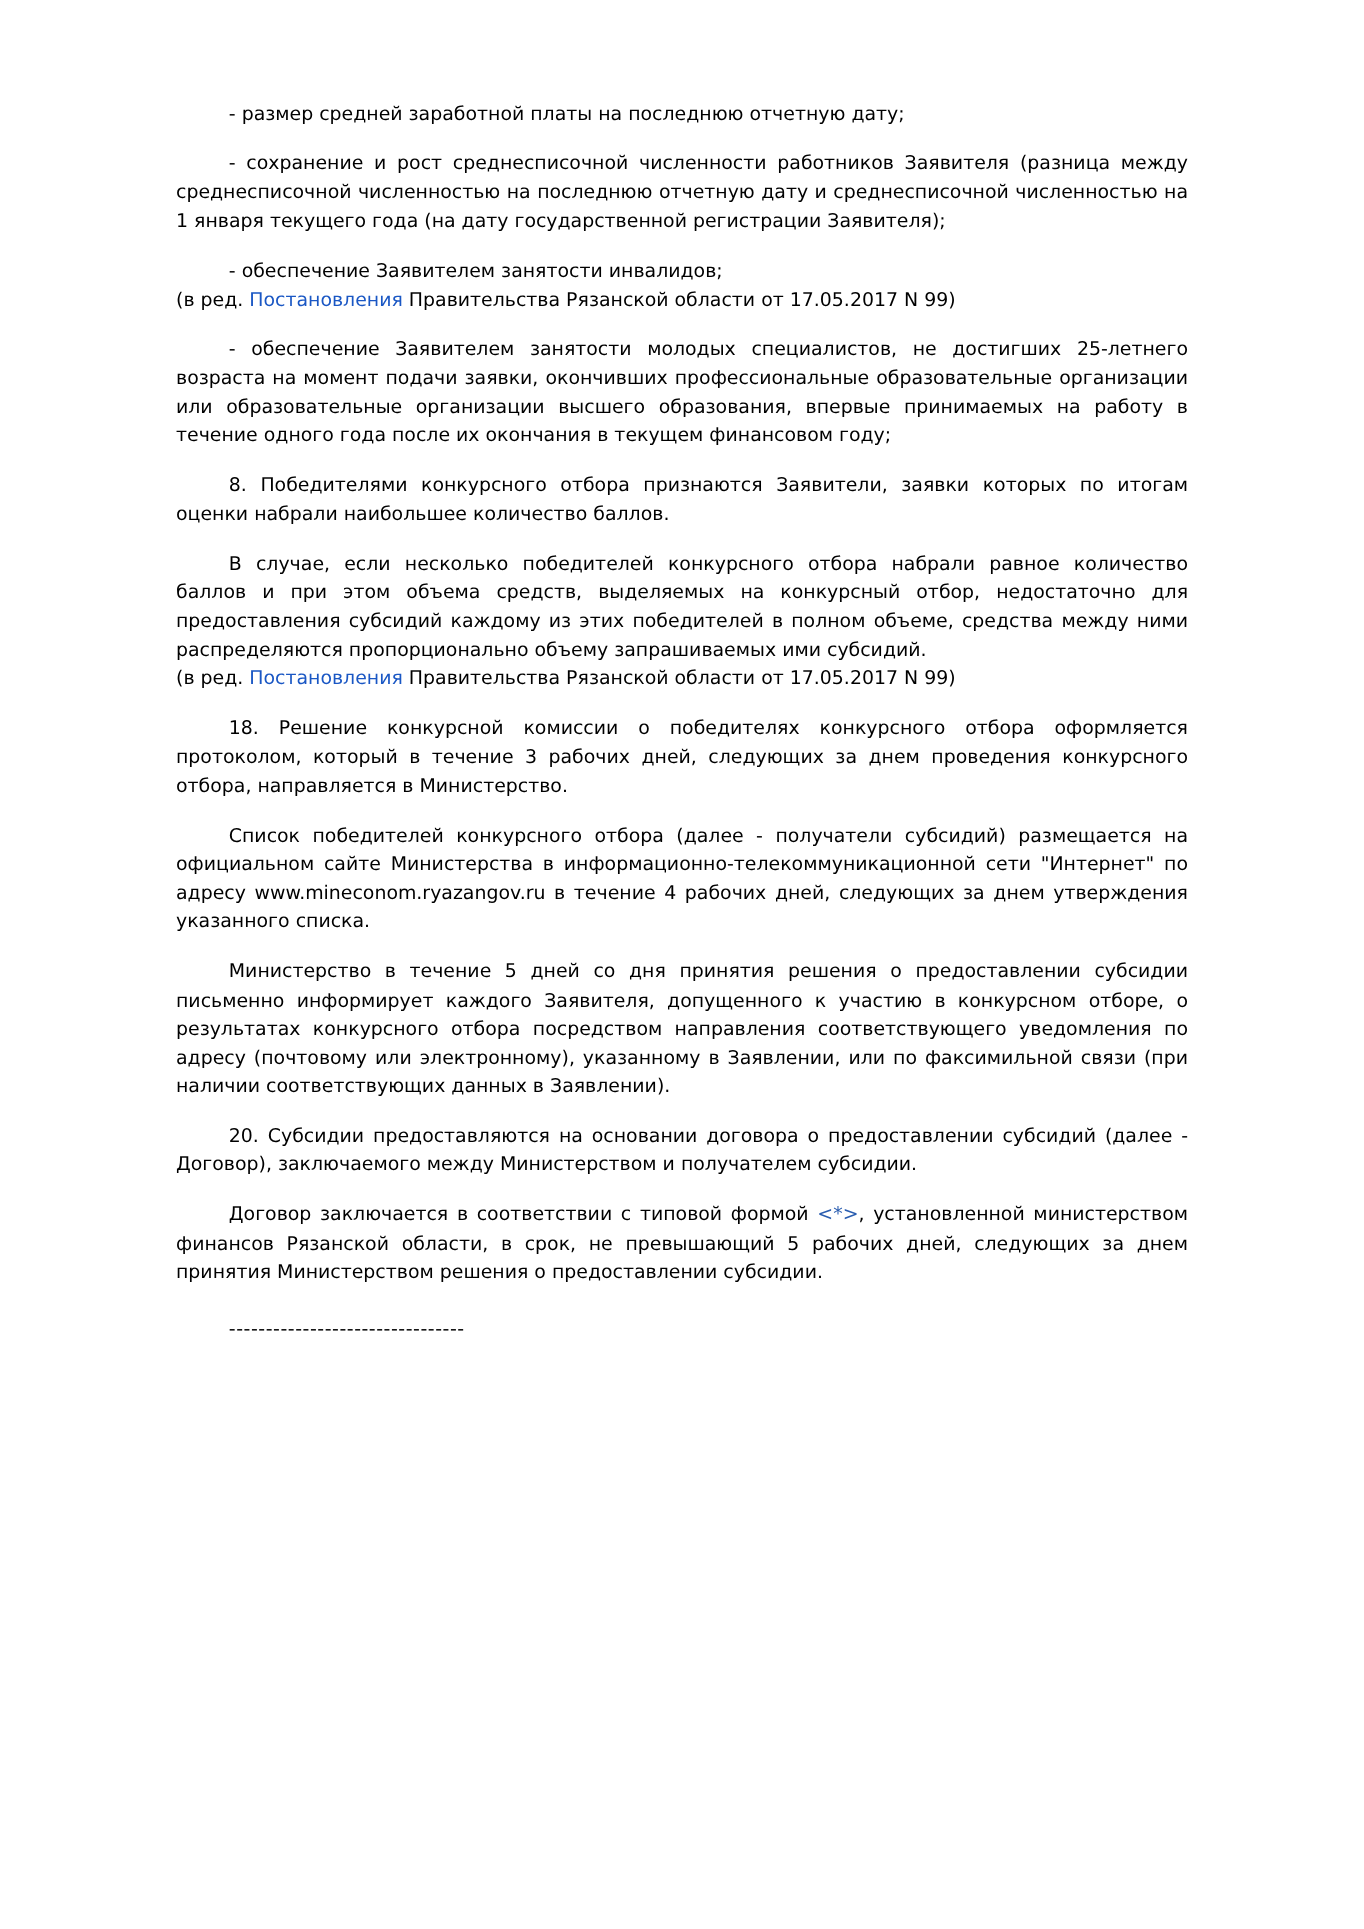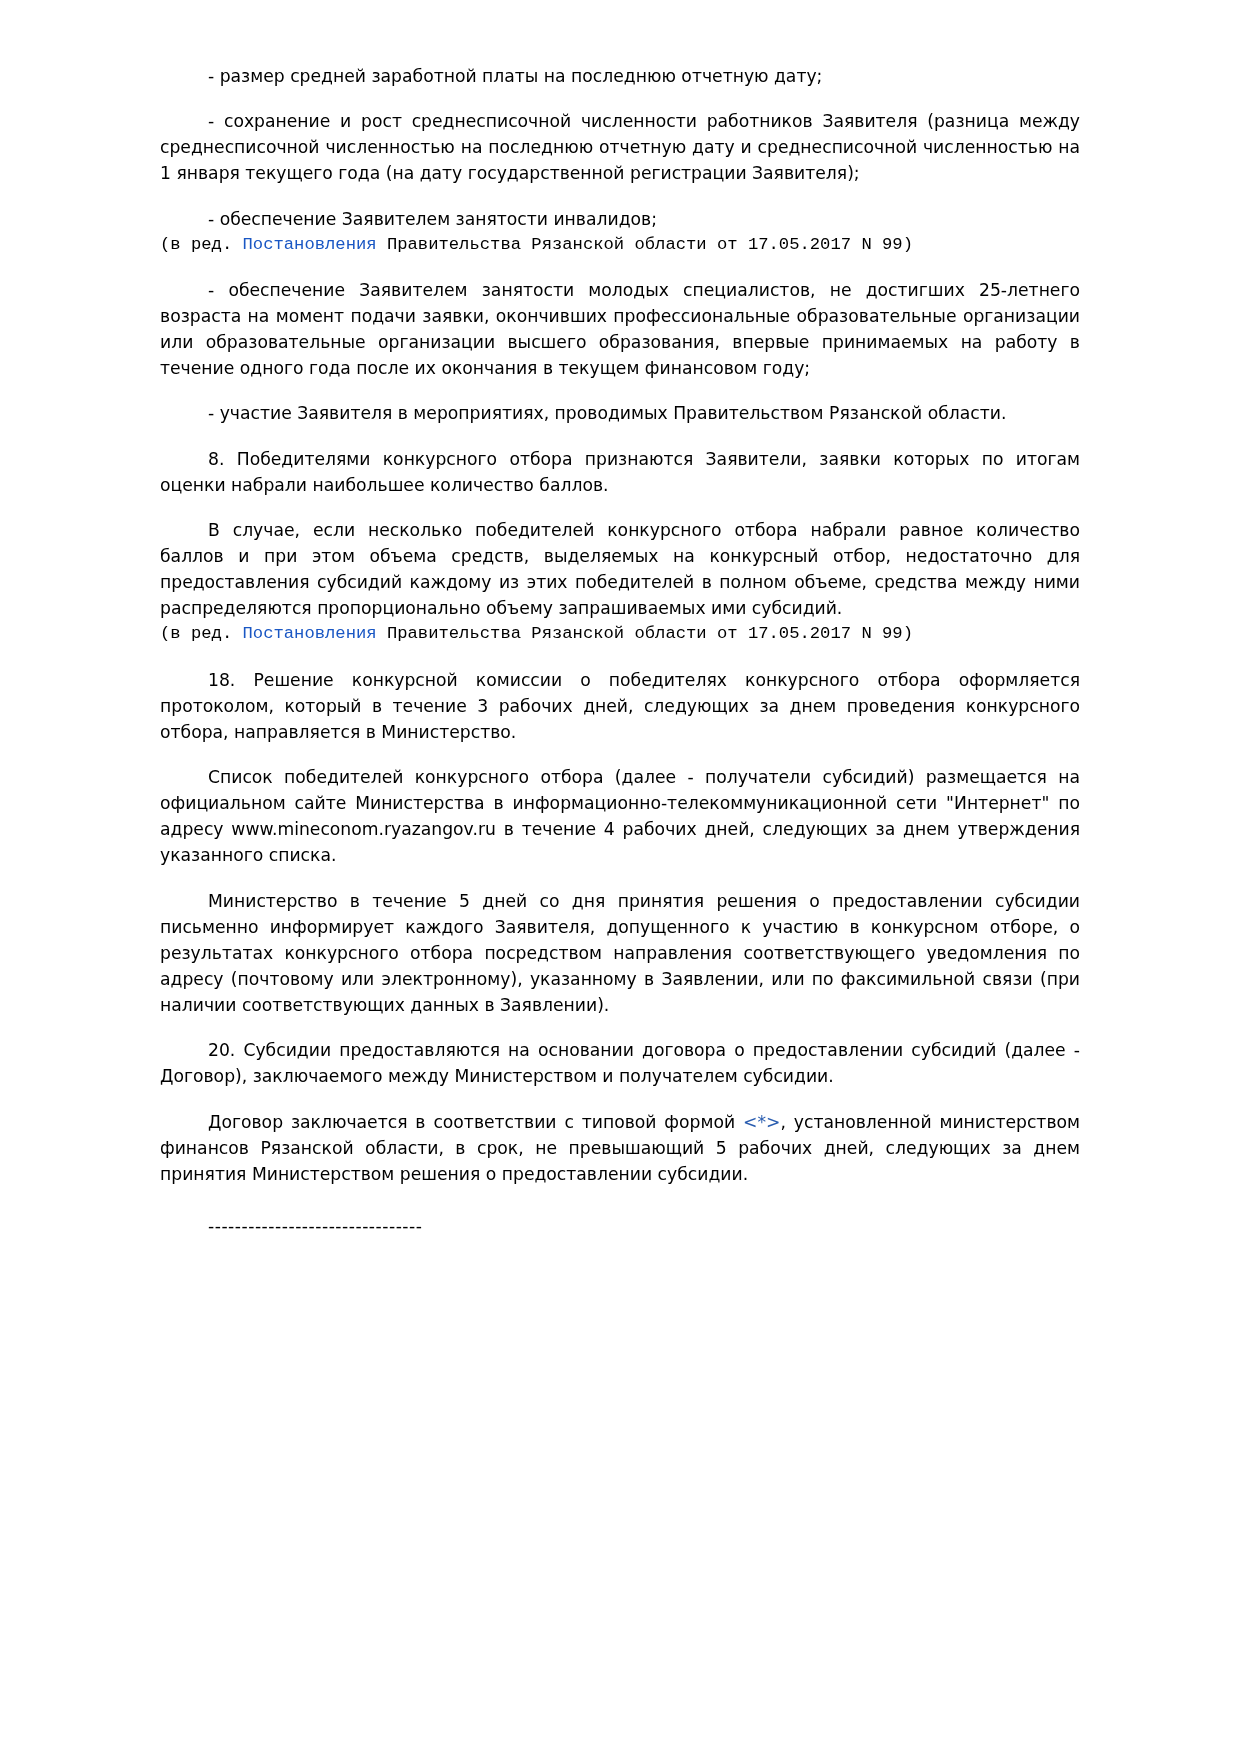--- a/index.html
+++ b/index.html
@@ -11,41 +11,40 @@
     width: 1240px;
     height: 1754px;
     font-family: "DejaVu Sans", sans-serif;
     color: #000000;
   }
   .page {
     position: relative;
     width: 1240px;
     height: 1714px;
     box-sizing: border-box;
-    padding: 63px 160px 100px 160px;
+    padding: 91px 160px 100px 160px;
   }
   .doc-body {
     font-size: 17.2px;
     line-height: 1.52;
     text-align: justify;
     text-justify: inter-word;
   }
   p.para {
     margin: 0 0 19px 0;
     text-indent: 48px;
   }
   p.para.tight {
     margin-bottom: 0;
   }
   p.para.amend {
     text-indent: 0;
     margin-top: 0;
     margin-bottom: 19px;
     text-align: left;
-    font-family: Liberation Mono, monospace;
   }
   .lnk {
     color: #1a57c4;
   }
   .ref {
     color: #2a5db0;
   }
   .rule {
     margin-top: 26px;
     text-indent: 48px;
@@ -62,21 +61,20 @@
     <p class="para">- размер средней заработной платы на последнюю отчетную дату;</p>
 
     <p class="para">- сохранение и рост среднесписочной численности работников Заявителя (разница между среднесписочной численностью на последнюю отчетную дату и среднесписочной численностью на 1 января текущего года (на дату государственной регистрации Заявителя);</p>
 
     <p class="para tight">- обеспечение Заявителем занятости инвалидов;</p>
 
     <p class="para amend"><span>(в ред. </span><span class="lnk">Постановления</span><span> Правительства Рязанской области от 17.05.2017 N 99)</span></p>
 
     <p class="para">- обеспечение Заявителем занятости молодых специалистов, не достигших 25-летнего возраста на момент подачи заявки, окончивших профессиональные образовательные организации или образовательные организации высшего образования, впервые принимаемых на работу в течение одного года после их окончания в текущем финансовом году;</p>
 
-    <p class="para">- участие Заявителя в мероприятиях, проводимых Правительством Рязанской области.</p>
 
     <p class="para">8. Победителями конкурсного отбора признаются Заявители, заявки которых по итогам оценки набрали наибольшее количество баллов.</p>
 
     <p class="para tight">В случае, если несколько победителей конкурсного отбора набрали равное количество баллов и при этом объема средств, выделяемых на конкурсный отбор, недостаточно для предоставления субсидий каждому из этих победителей в полном объеме, средства между ними распределяются пропорционально объему запрашиваемых ими субсидий.</p>
 
     <p class="para amend"><span>(в ред. </span><span class="lnk">Постановления</span><span> Правительства Рязанской области от 17.05.2017 N 99)</span></p>
 
     <p class="para">18. Решение конкурсной комиссии о победителях конкурсного отбора оформляется протоколом, который в течение 3 рабочих дней, следующих за днем проведения конкурсного отбора, направляется в Министерство.</p>
 
 

